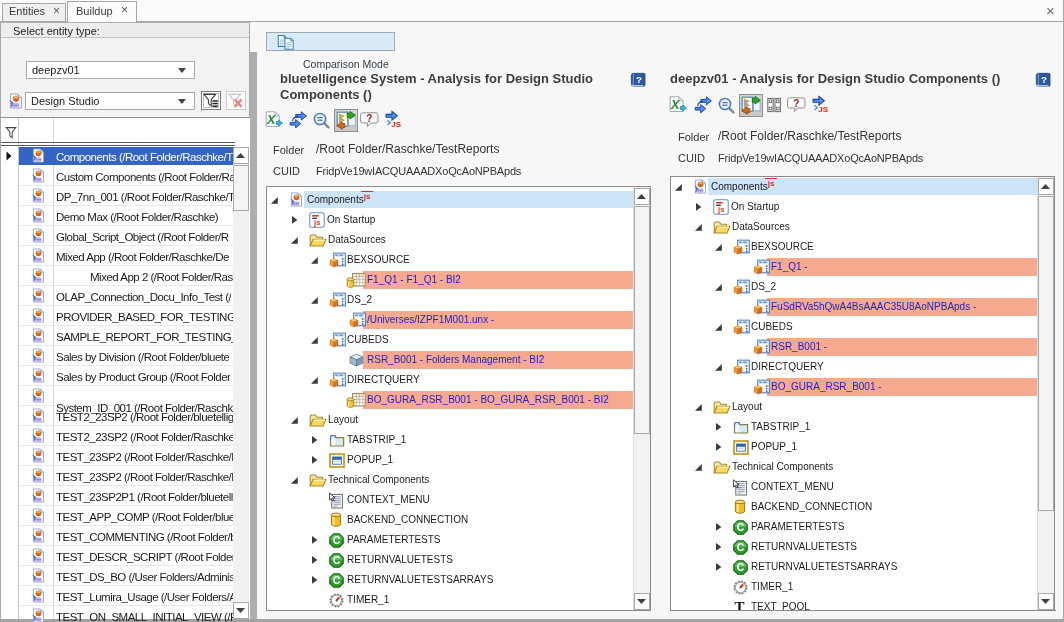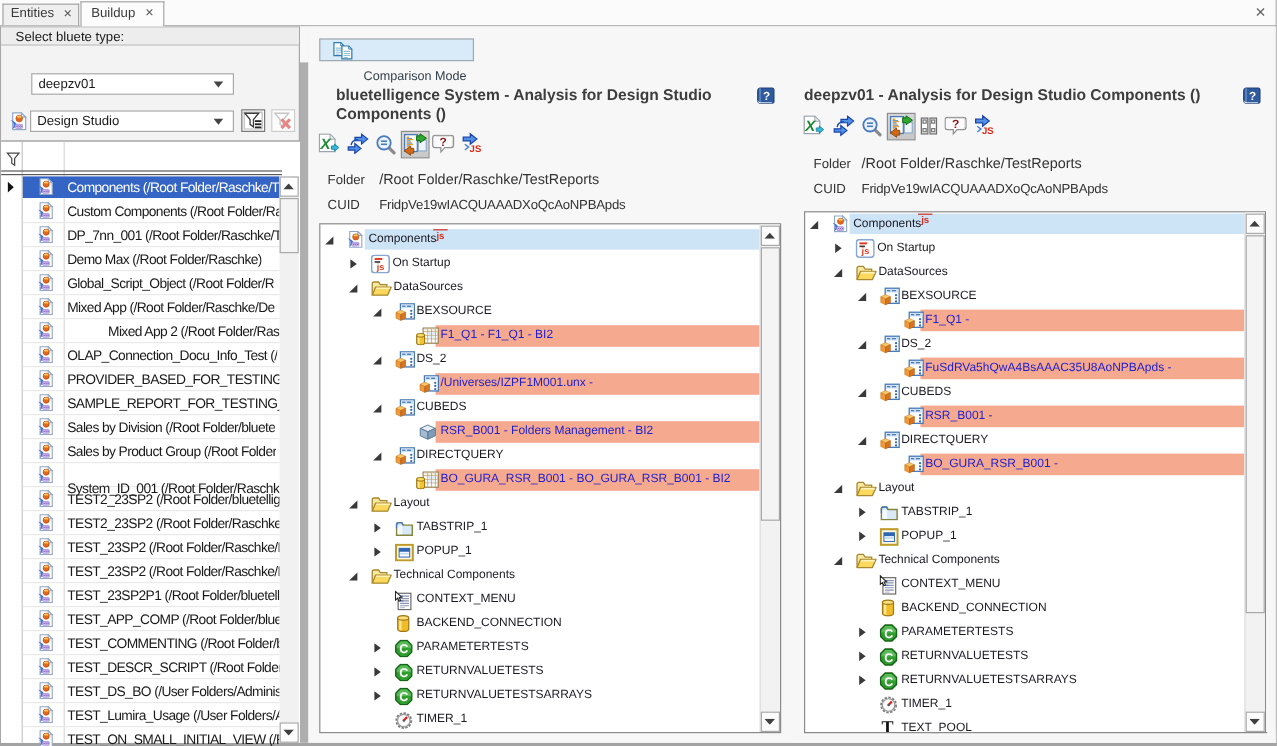--- a/index.html
+++ b/index.html
@@ -14,21 +14,21 @@
 <div style="position:absolute;left:53px;top:4px;font-size:12px;line-height:15px;color:#555;font-weight:normal;white-space:nowrap;">×</div>
 <div style="position:absolute;left:67px;top:1px;width:70px;height:21px;box-sizing:border-box;background:#fcfcfc;border:1px solid #a6a6a6;border-bottom:none;z-index:3;"></div>
 <div style="position:absolute;left:76px;top:5px;font-size:11px;line-height:13px;color:#3a3a3a;font-weight:normal;white-space:nowrap;z-index:4;">Buildup</div>
 <div style="position:absolute;left:121px;top:3px;font-size:12px;line-height:15px;color:#555;font-weight:normal;white-space:nowrap;z-index:4;">×</div>
 <div style="position:absolute;left:1046px;top:2px;font-size:15px;line-height:18px;color:#666;font-weight:normal;white-space:nowrap;">×</div>
 <div style="position:absolute;left:0px;top:22px;width:1px;height:600px;box-sizing:border-box;background:#a8a8a8;"></div>
 <div style="position:absolute;left:1063px;top:0px;width:1px;height:622px;box-sizing:border-box;background:#a8a8a8;"></div>
 <div style="position:absolute;left:0px;top:619px;width:1064px;height:3px;box-sizing:border-box;background:#a3a3a3;"></div>
 <div style="position:absolute;left:1px;top:22px;width:249px;height:597px;box-sizing:border-box;background:#f3f3f3;border-top:1px solid #b0b0b0;border-right:1px solid #a8a8a8;"></div>
 <div style="position:absolute;left:1px;top:23px;width:248px;height:15px;box-sizing:border-box;background:#ededed;border-bottom:1px solid #c2c2c2;"></div>
-<div style="position:absolute;left:13px;top:25px;font-size:11px;line-height:13px;color:#1a1a1a;font-weight:normal;white-space:nowrap;">Select bluete type:</div>
+<div style="position:absolute;left:13px;top:25px;font-size:11px;line-height:13px;color:#1a1a1a;font-weight:normal;white-space:nowrap;">Select entity type:</div>
 <div style="position:absolute;left:26px;top:61px;width:169px;height:18px;box-sizing:border-box;background:#fff;border:1px solid #a9a9a9;"></div>
 <div style="position:absolute;left:32px;top:64px;font-size:11px;line-height:13px;color:#1a1a1a;font-weight:normal;white-space:nowrap;">deepzv01</div>
 <div style="position:absolute;left:178px;top:68px;width:0;height:0;border-left:4.5px solid transparent;border-right:4.5px solid transparent;border-top:5px solid #444;"></div>
 <svg style="position:absolute;left:8px;top:93px;" width="15" height="16" viewBox="0 0 15 16">
 <path d="M2.6 1 h7.2 l3.6 3.6 V15 H2.6z" fill="#fff" stroke="#90a8c8" stroke-width="1"></path>
 <path d="M9.8 1 l3.6 3.6 H9.8z" fill="#e4ecf6" stroke="#90a8c8" stroke-width="0.9"></path>
 <path d="M0.6 7 C3.4 8.4 4.2 11 2.4 14.4 L6.4 11.6 C5.6 9.4 3.4 7.4 0.6 7z" fill="#3f6fd8"></path>
 <circle cx="8" cy="5.8" r="2.8" fill="#e06a1e"></circle>
 <circle cx="8" cy="5.8" r="2.75" fill="none" stroke="#b84a10" stroke-width="0.5"></circle>
 <path d="M6.4 4.8 a2.2 2.2 0 0 1 3.2 0.1" stroke="#f8c860" stroke-width="1.6" fill="none"></path>

